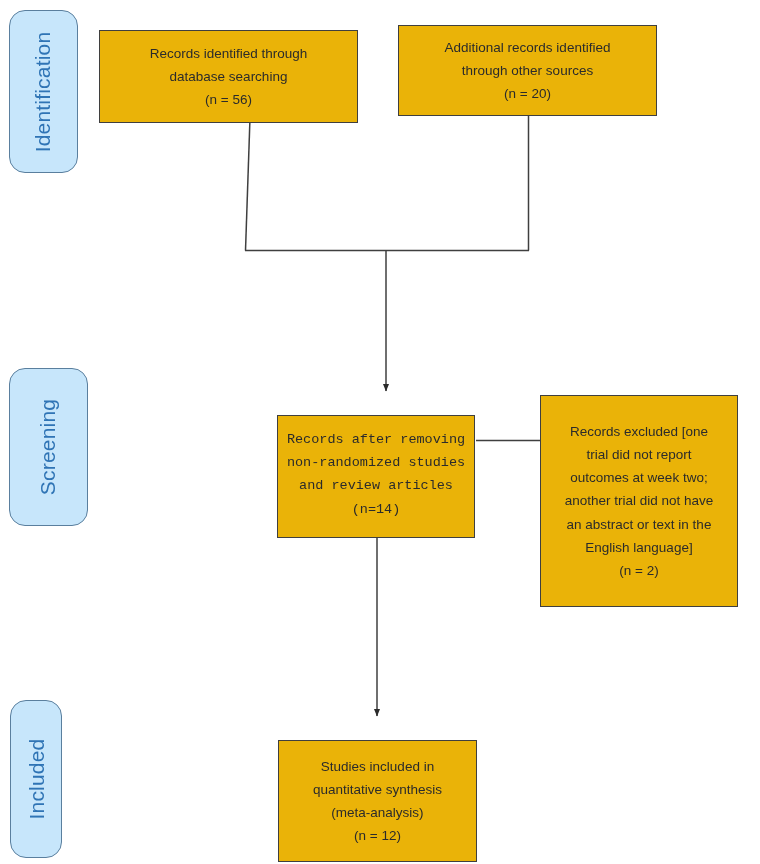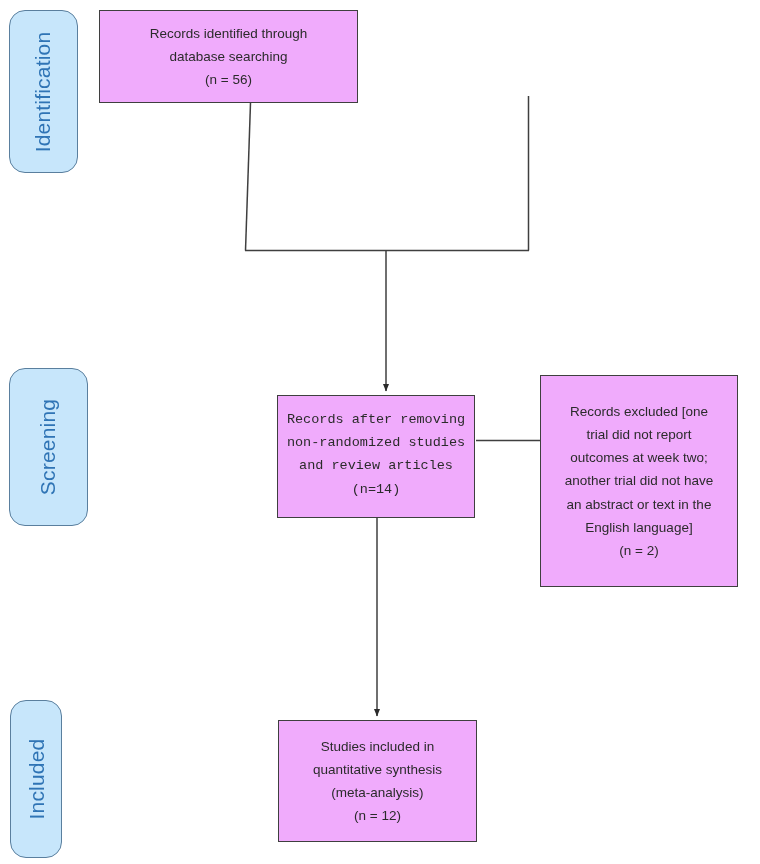--- a/index.html
+++ b/index.html
@@ -39,26 +39,27 @@
     transform: rotate(-90deg);
     white-space: nowrap;
     color: #2f74b5;
     font-size: 21px;
     font-family: "Liberation Sans", sans-serif;
     letter-spacing: 0.2px;
   }
   .flow-box {
     position: absolute;
     box-sizing: border-box;
-    background: #f0abfc;
+    background: #eab308;
     border: 1.6px solid #3f3f3f;
     display: flex;
     align-items: center;
     justify-content: center;
     padding: 6px 2px;
+    margin-top: 20px;
   }
   .flow-box .box-text {
     color: #2b2b2b;
     font-size: 13.5px;
     line-height: 1.72;
     text-align: center;
     white-space: pre-line;
     font-family: "Liberation Sans", sans-serif;
   }
   .flow-box.top-left  { left: 99px;  top: 10px;  width: 259px; height: 93px; }
@@ -108,20 +109,25 @@
   <div class="stage-pill included-pill">
     <span class="pill-label">Included</span>
   </div>
 
   <div class="flow-box top-left">
     <span class="box-text">Records identified through
 database searching
 (n = 56)</span>
   </div>
 
+  <div class="flow-box top-right">
+    <span class="box-text">Additional records identified
+through other sources
+(n = 20)</span>
+  </div>
 
   <div class="flow-box screening">
     <span class="box-text">Records after removing
 non-randomized studies
 and review articles (n=14)</span>
   </div>
 
   <div class="flow-box excluded">
     <span class="box-text">Records excluded [one
 trial did not report

